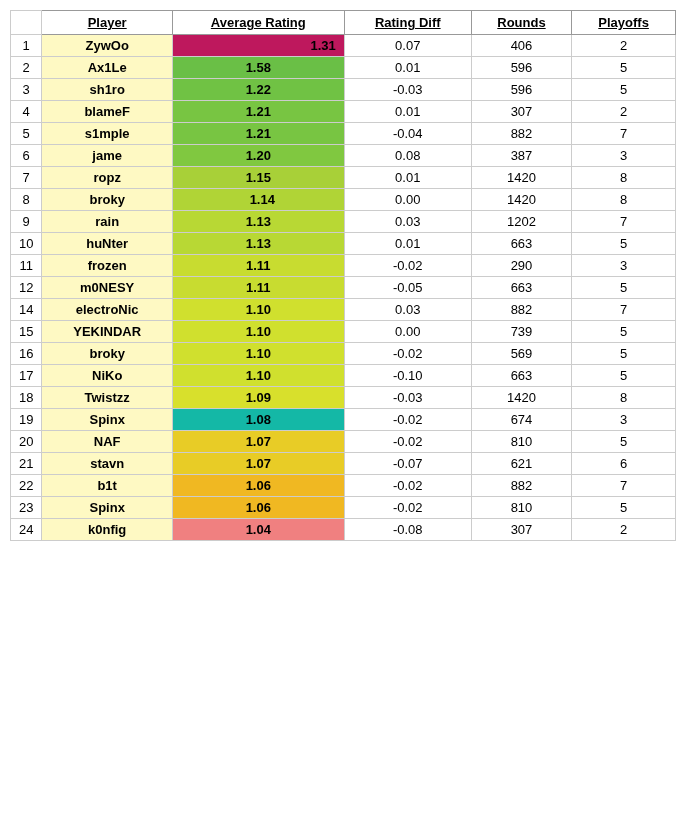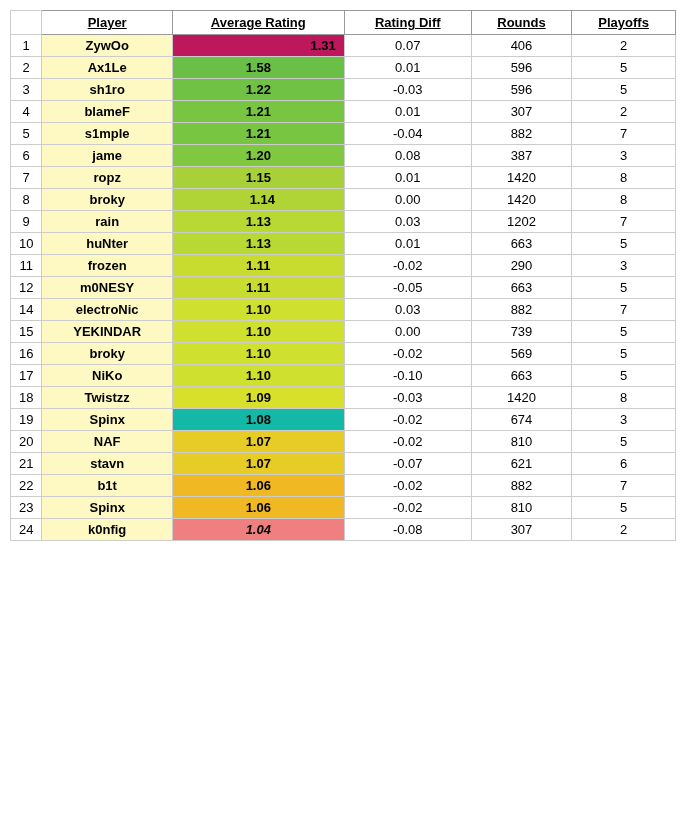--- a/index.html
+++ b/index.html
@@ -237,19 +237,19 @@
         <td class="rank">23</td>
         <td class="player-name">Spinx</td>
         <td class="rating" style="background-color: rgb(240, 184, 34);">1.06</td>
         <td class="rating-diff">-0.02</td>
         <td class="rounds">810</td>
         <td class="playoffs">5</td>
       </tr>
       <tr>
         <td class="rank">24</td>
         <td class="player-name">k0nfig</td>
-        <td class="rating" style="background-color: rgb(240, 128, 128); font-style: italic;">1.04</td>
+        <td class="rating" style="background-color: rgb(240, 128, 128);">1.04</td>
         <td class="rating-diff">-0.08</td>
         <td class="rounds">307</td>
         <td class="playoffs">2</td>
       </tr>
     </tbody>
 </table>
 
 </body></html>

